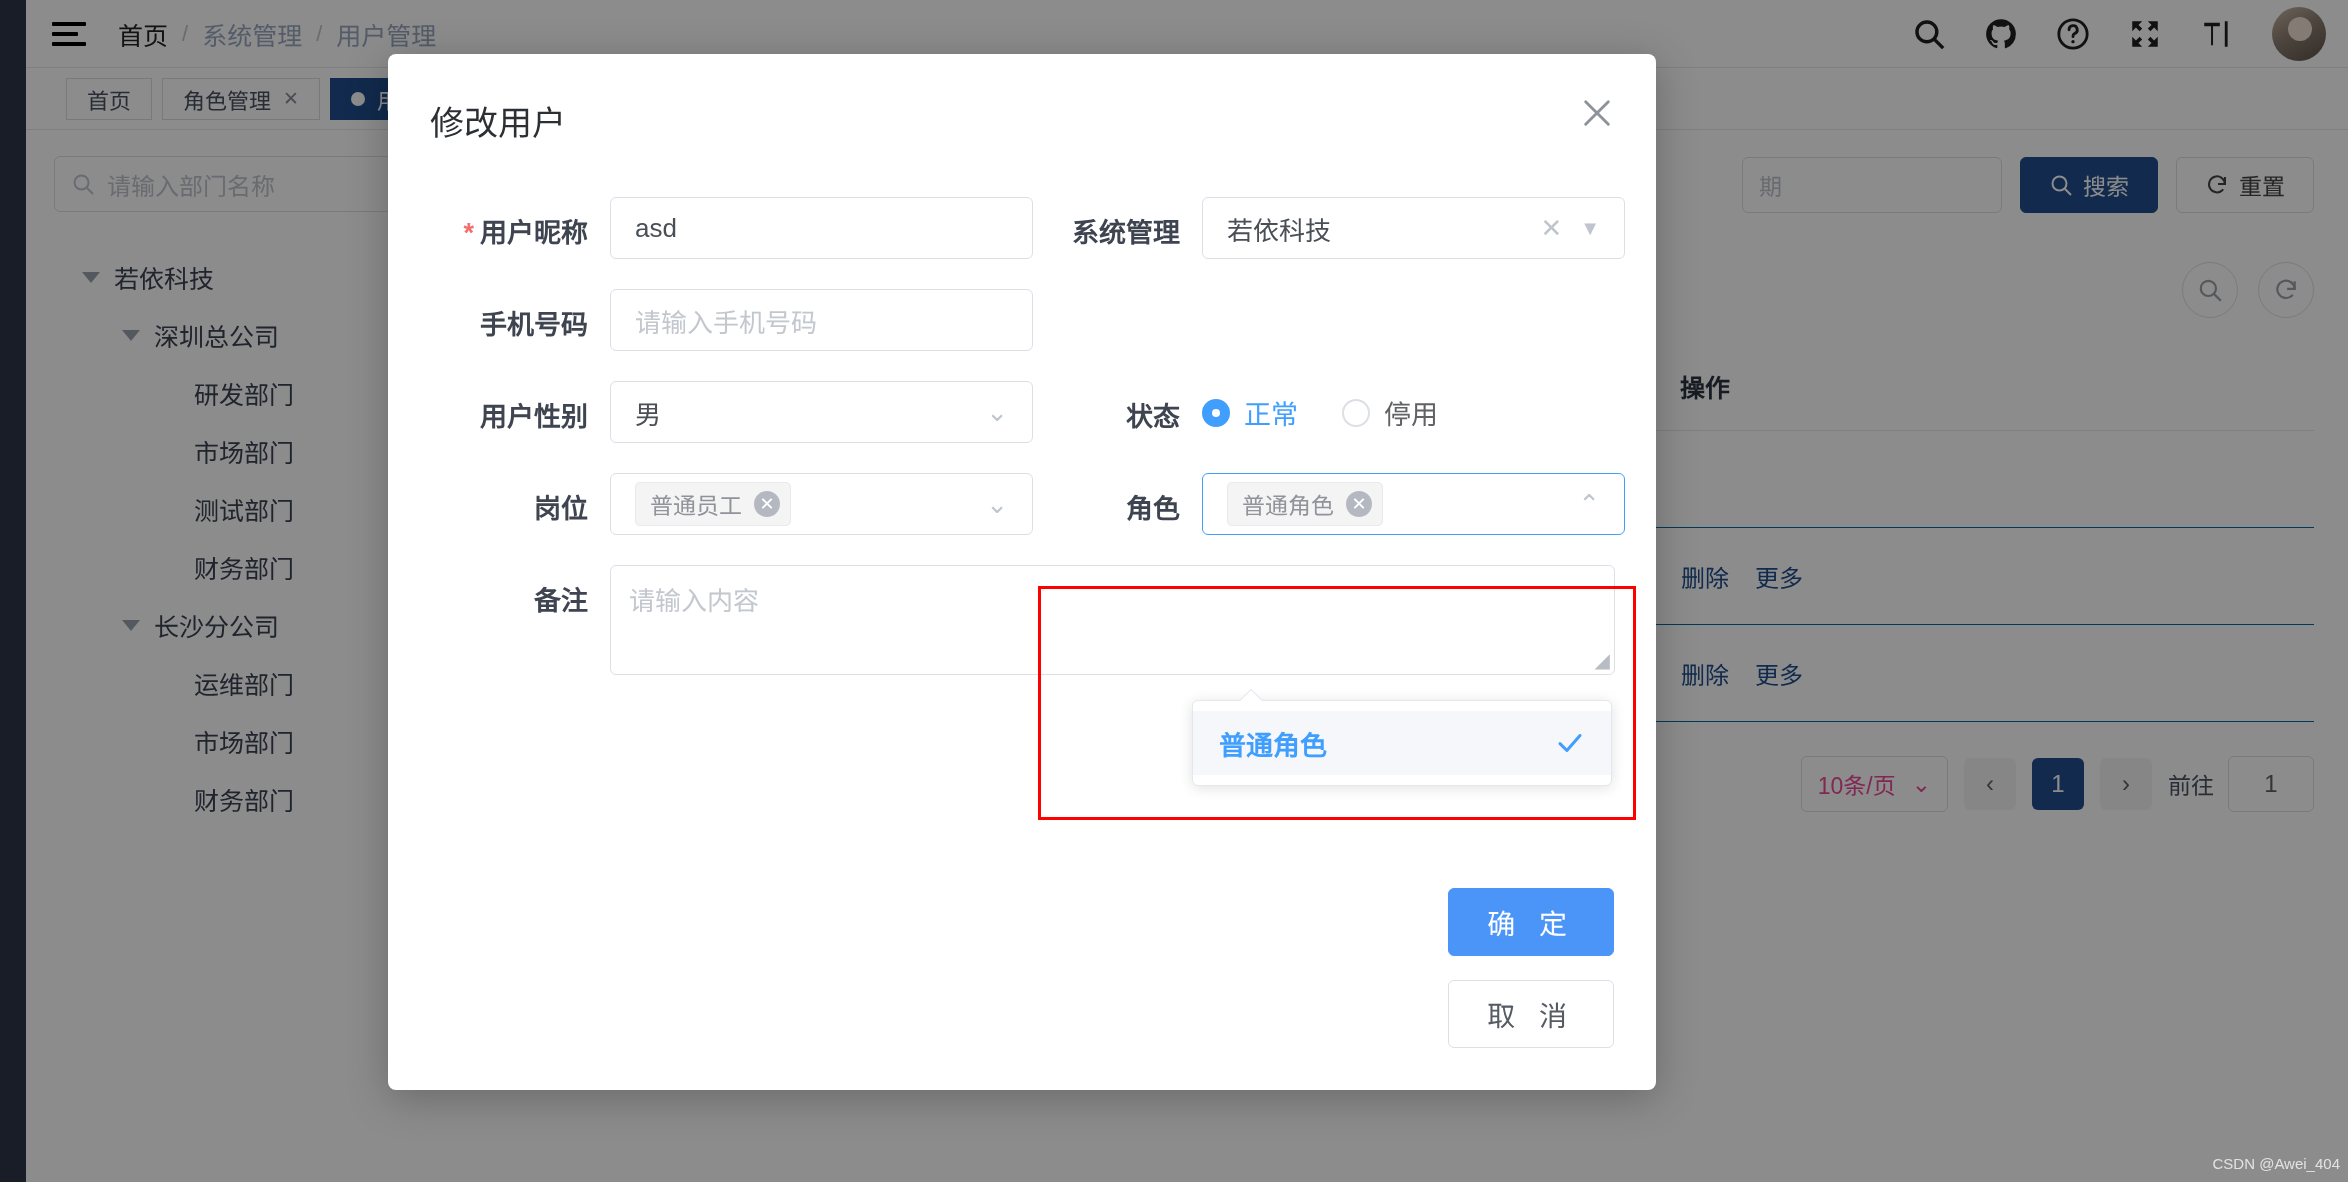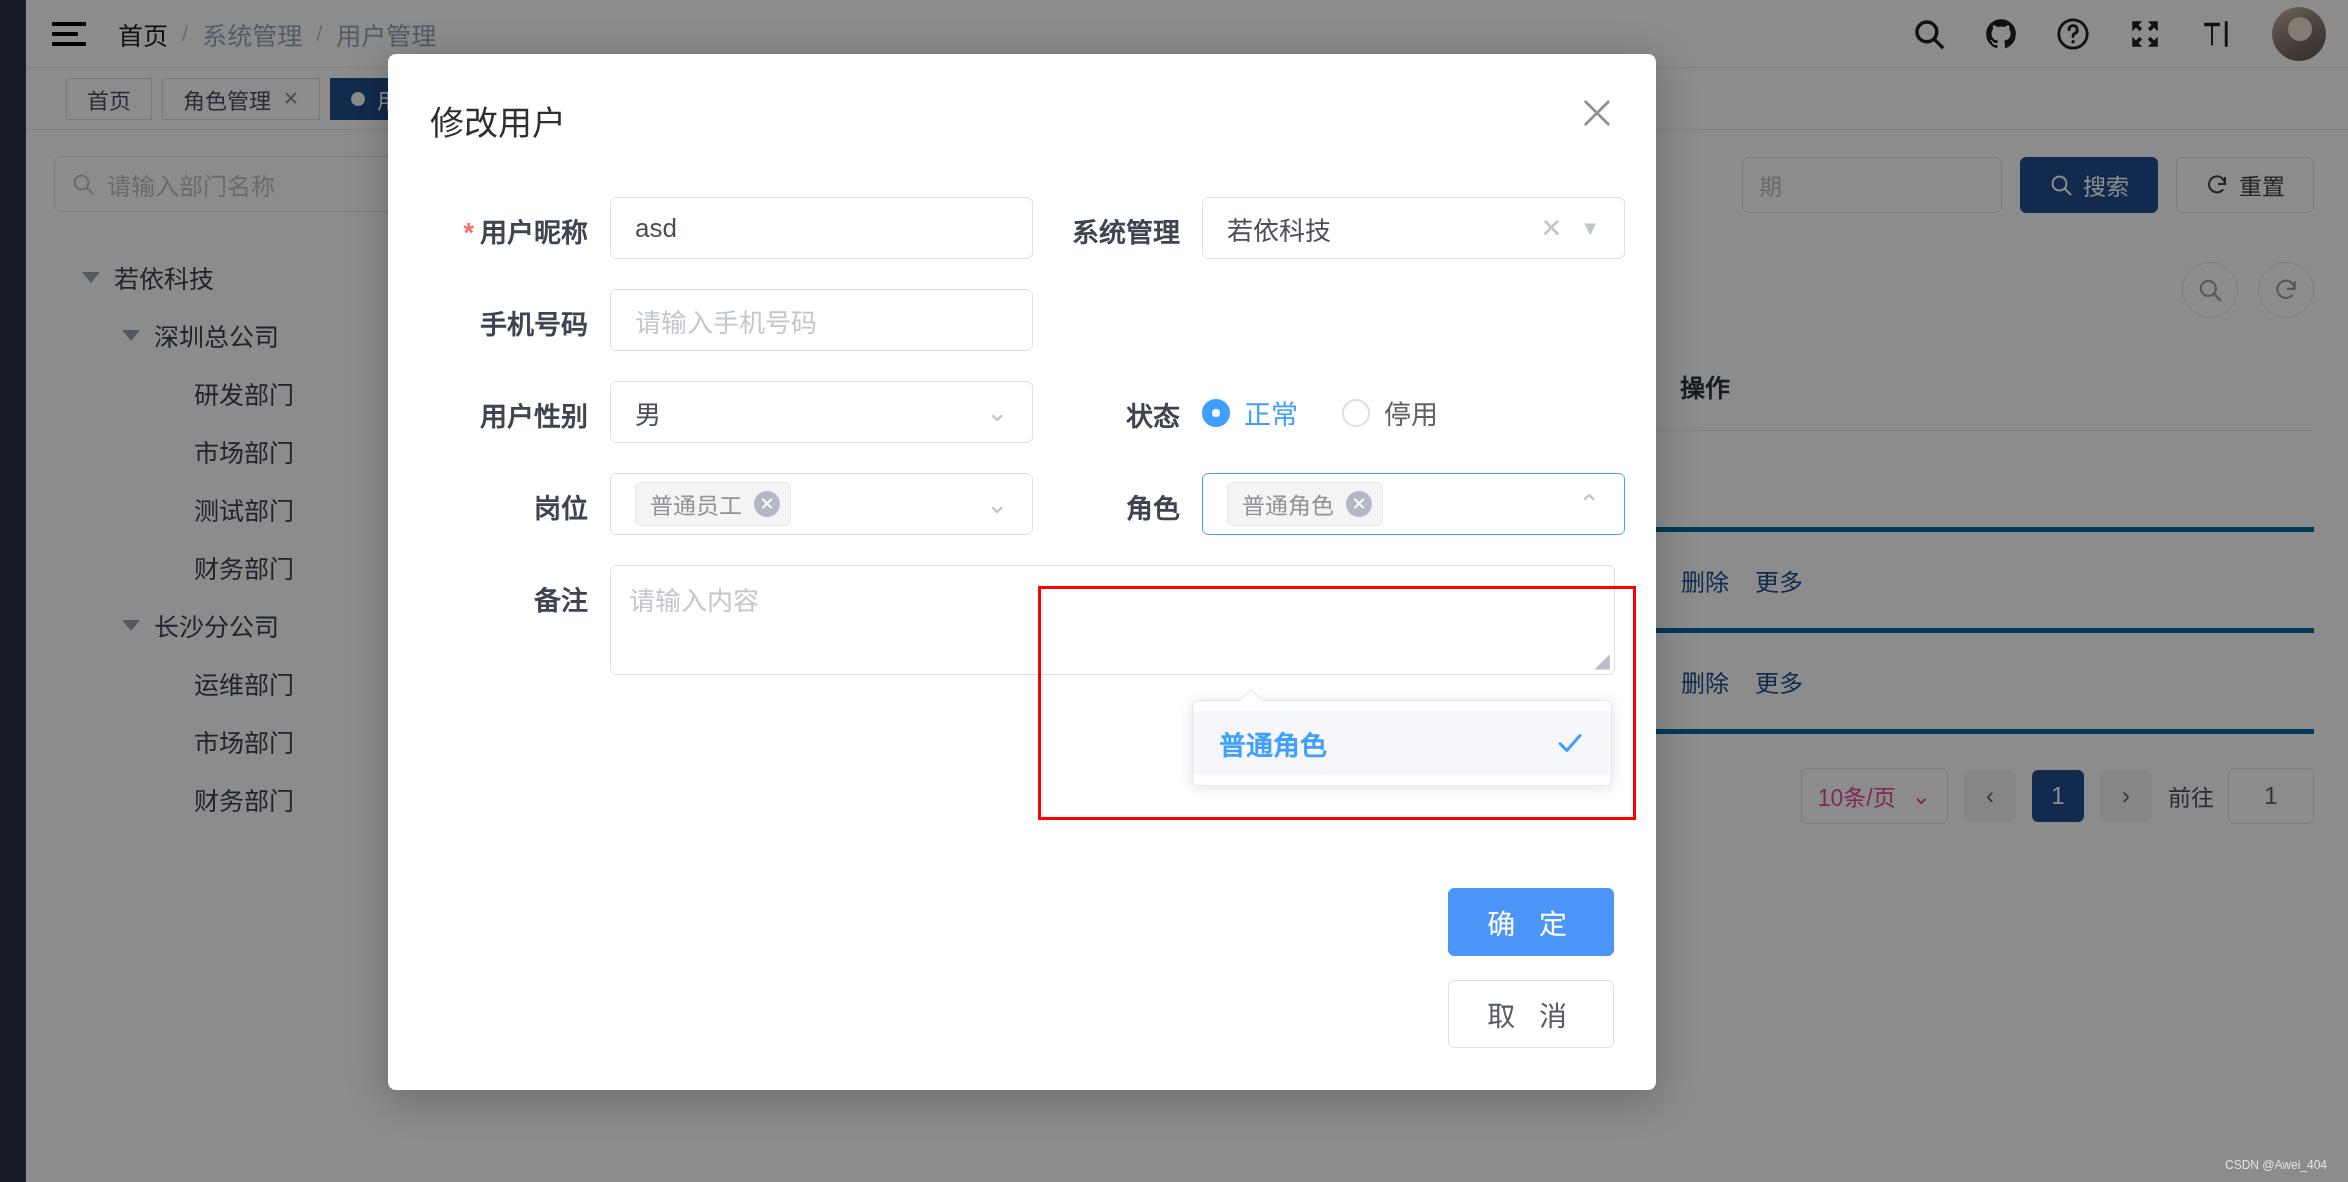--- a/index.html
+++ b/index.html
@@ -125,21 +125,21 @@
     display:flex; align-items:center; justify-content:center; cursor:pointer; background:#fff;
   }
 
   table.user-table { width: 100%; border-collapse: collapse; margin-top: 24px; }
   table.user-table th {
     font-size: 25px; color: #2b3441; font-weight: bold; padding: 26px 0;
     border-bottom: 1px solid #e6e8eb; text-align: center;
   }
   table.user-table td {
     font-size: 25px; color: #3b4252; padding: 30px 0;
-    border-bottom: 5px solid #0369a1; text-align: left;
+    border-bottom: 1px solid #0369a1; text-align: left;
   }
   .row-actions { display:flex; gap: 26px; justify-content:center; color:#1f4e8c; font-size:24px; }
   .row-actions span { cursor:pointer; white-space:nowrap; }
   .sw { width: 56px; height: 30px; border-radius: 15px; background: #1f4e8c; display:inline-block; position:relative; }
   .sw::after{ content:""; position:absolute; right:3px; top:3px; width:24px; height:24px; border-radius:50%; background:#fff; }
 
   .pager { display:flex; align-items:center; justify-content:flex-end; gap: 16px; margin-top: 34px; }
   .pg-select {
     height: 56px; border: 1px solid #dcdfe6; border-radius: 6px; padding: 0 16px;
     display:flex; align-items:center; gap: 16px; font-size: 23px; color:#ec4899; cursor:pointer;
@@ -249,22 +249,22 @@
   }
   .mbtn {
     height: 68px; padding: 0 38px; border-radius: 6px; font-size: 28px;
     display: flex; align-items: center; justify-content: center; cursor: pointer;
     letter-spacing: 8px;
   }
   .mbtn.primary { background: #4b94f8; color: #fff; border: 1px solid #4b94f8; }
   .mbtn.plain { background: #fff; color: #555b63; border: 1px solid #dcdfe6; }
 
   .watermark {
-    position: absolute; right: 21px; bottom: 10px; z-index: 200;
-    font-size: 12px; color: rgba(255,255,255,0.75);
+    position: absolute; right: 8px; bottom: 10px; z-index: 200;
+    font-size: 15px; color: rgba(255,255,255,0.75);
   }
 </style>
 </head>
 <body>
 
 <div id="app-bg">
 
   <div class="side-rail"></div>
 
   <div class="app-header">

